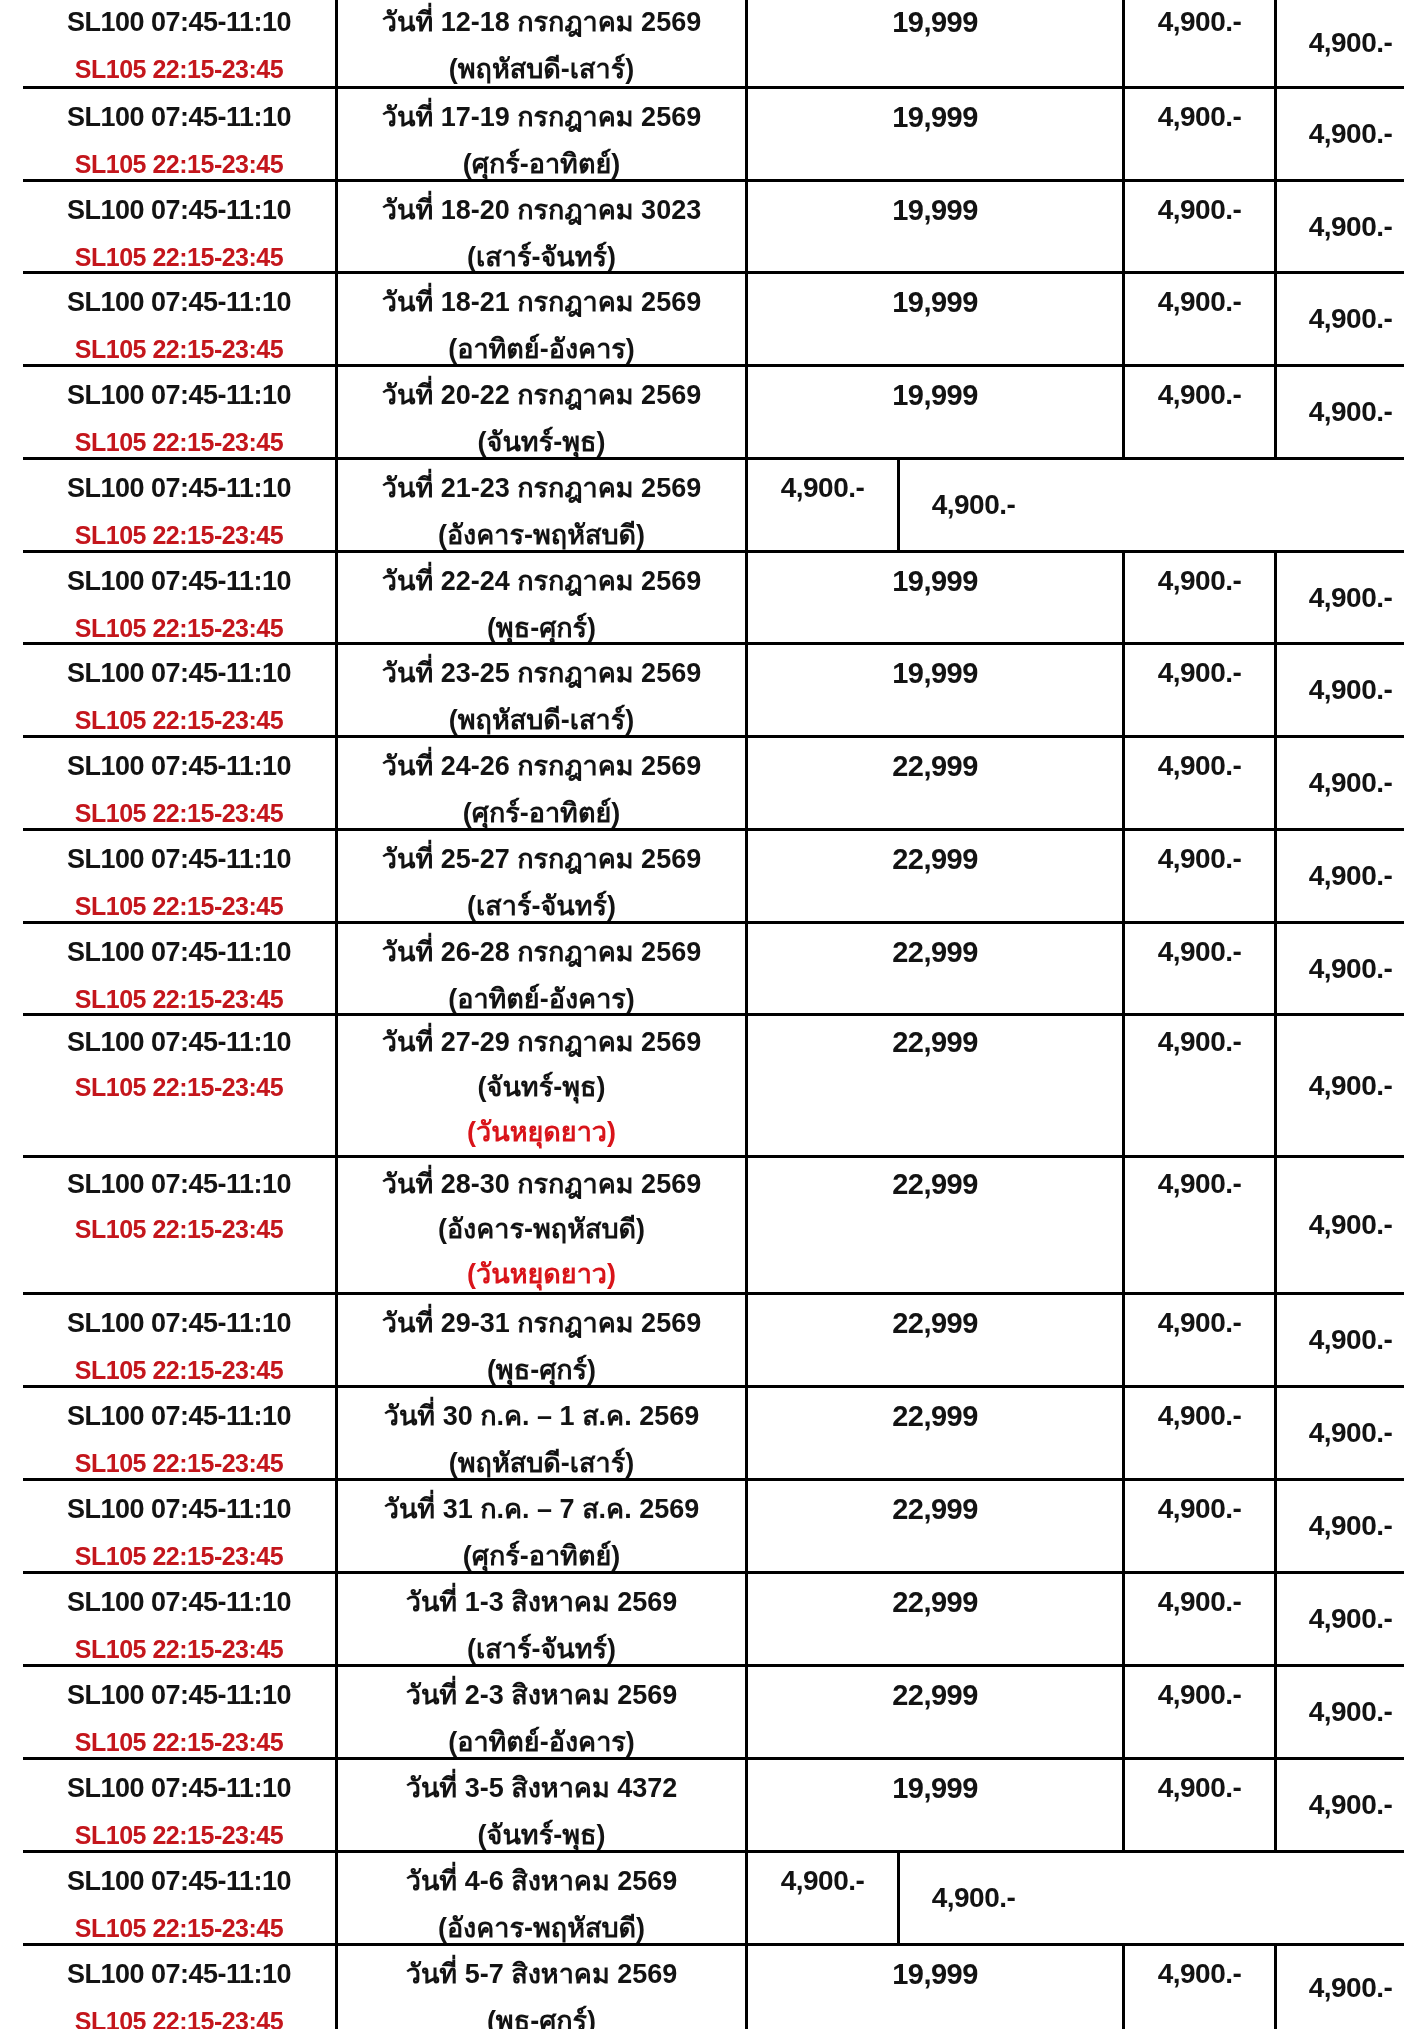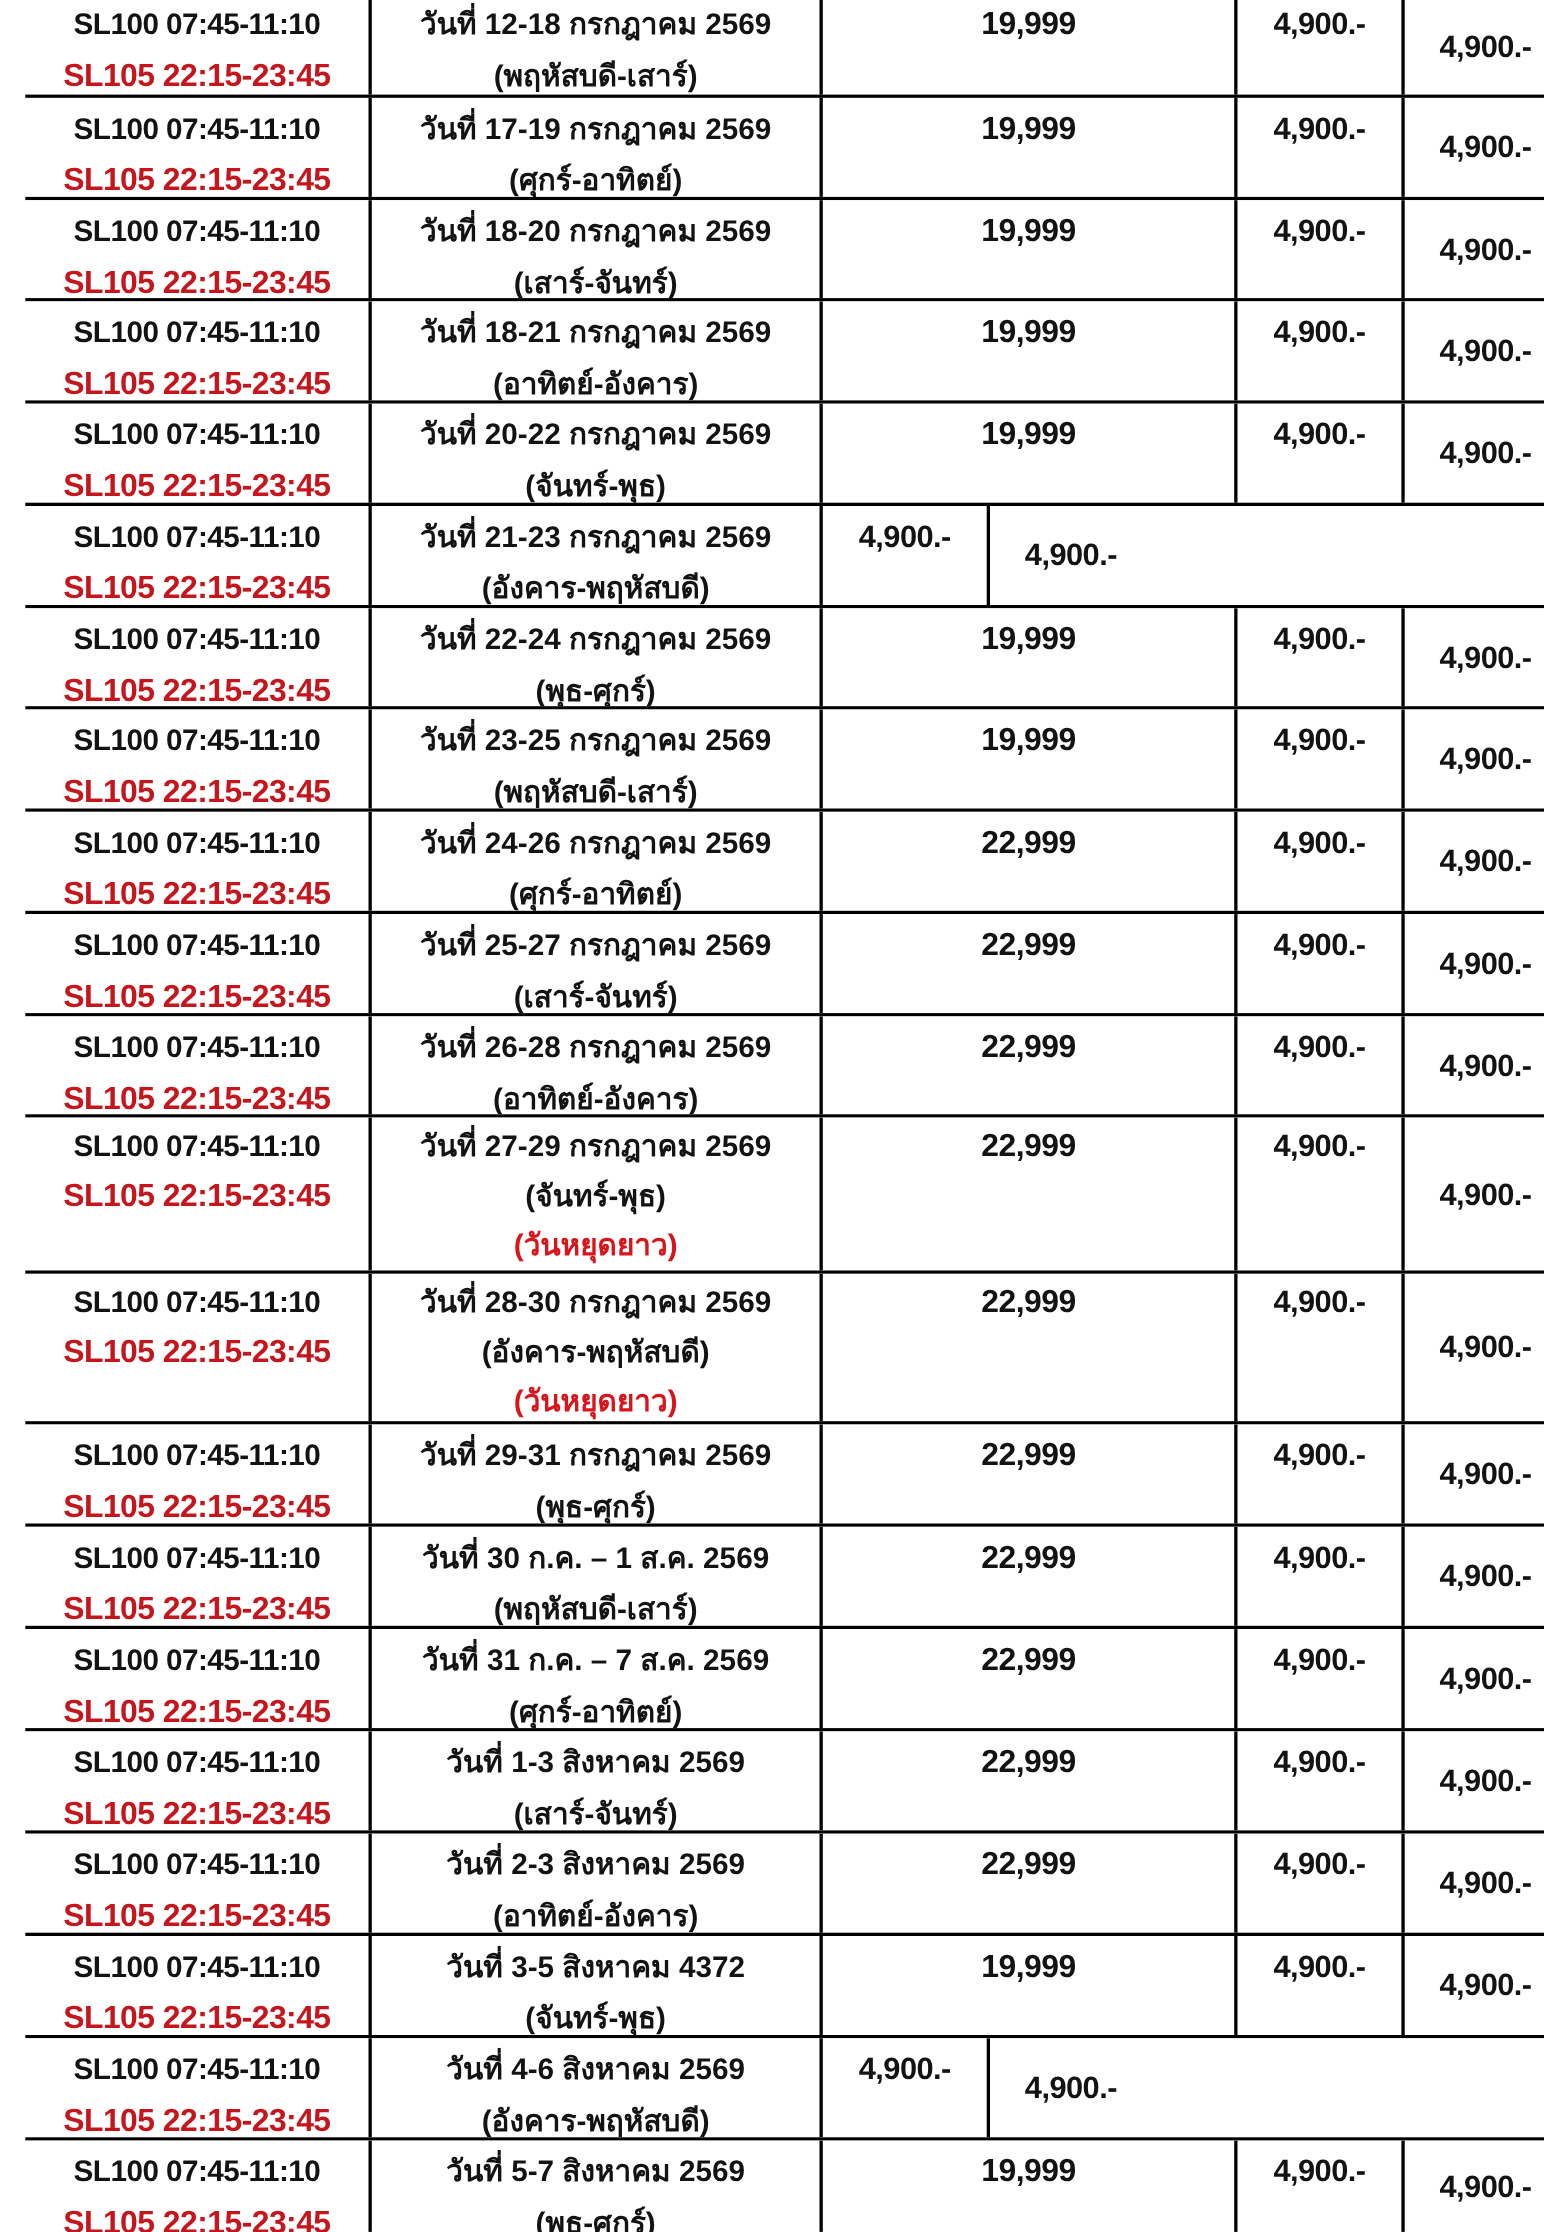--- a/index.html
+++ b/index.html
@@ -20,21 +20,21 @@
   .c2{width:410px;border-right:3px solid #000;display:flex;flex-direction:column;align-items:center;padding-top:12px;}
   .c3{width:377px;border-right:3px solid #000;text-align:center;padding-top:12px;}
   .c4{width:152px;border-right:3px solid #000;text-align:center;padding-top:12px;}
   .c5{width:147px;display:flex;align-items:center;justify-content:center;}
   .line{line-height:33px;white-space:nowrap;}
   .c1 .line + .line, .c2 .line + .line{margin-top:14px;}
   .row.tall .c1, .row.tall .c2, .row.tall .c3, .row.tall .c4{padding-top:10px;}
   .row.tall .c1 .line + .line, .row.tall .c2 .line + .line{margin-top:12px;}
   .row.clip-top .c1, .row.clip-top .c2, .row.clip-top .c3, .row.clip-top .c4{padding-top:6px;}
   .flight1{font-size:27px;letter-spacing:-0.5px;}
-  .flight2{font-size:29px;letter-spacing:-0.5px;}
+  .flight2{font-size:25px;letter-spacing:-0.5px;}
   .thai{font-size:27px;}
   .num{font-size:29px;letter-spacing:-0.5px;white-space:nowrap;}
   .c4 .num,.c5 .num{font-size:28px;}
 </style>
 </head>
 <body style="color: rgb(19, 19, 19);">
 
 <div class="page">
   <div class="fare-table" id="fare-table">
   <div class="row clip-top" style="height: 89px;">
@@ -76,21 +76,21 @@
       <div class="num">4,900.-</div>
     </div>
   </div>
 
   <div class="row" style="height: 92px;">
     <div class="cell c1">
       <div class="line flight1" style="color: rgb(19, 19, 19);">SL100 07:45-11:10</div>
       <div class="line flight2" style="color: rgb(196, 22, 28);">SL105 22:15-23:45</div>
     </div>
     <div class="cell c2">
-      <div class="line thai">วันที่ 18-20 กรกฎาคม 2569</div>
+      <div class="line thai">วันที่ 18-20 กรกฎาคม 3023</div>
       <div class="line thai">(เสาร์-จันทร์)</div>
     </div>
     <div class="cell c3">
       <div class="num">19,999</div>
     </div>
     <div class="cell c4">
       <div class="num">4,900.-</div>
     </div>
     <div class="cell c5">
       <div class="num">4,900.-</div>

